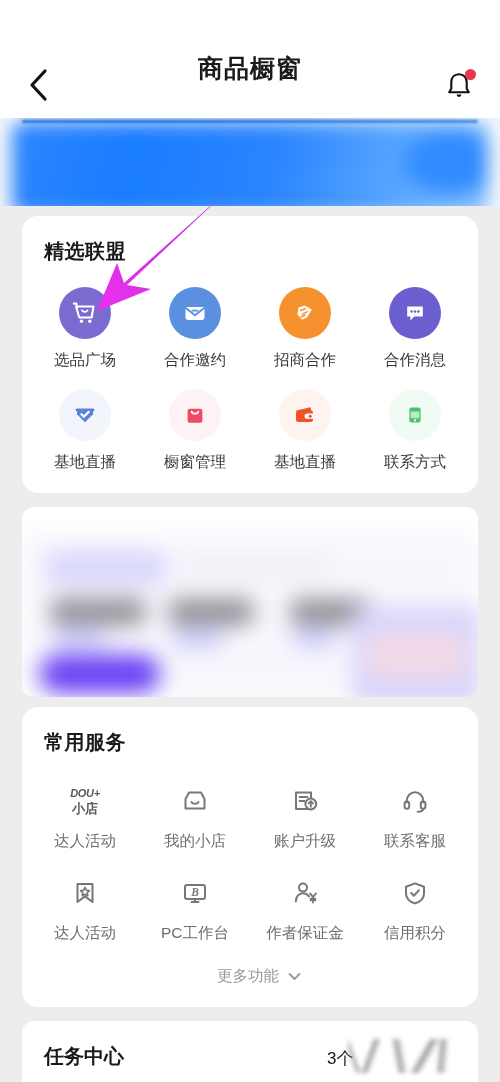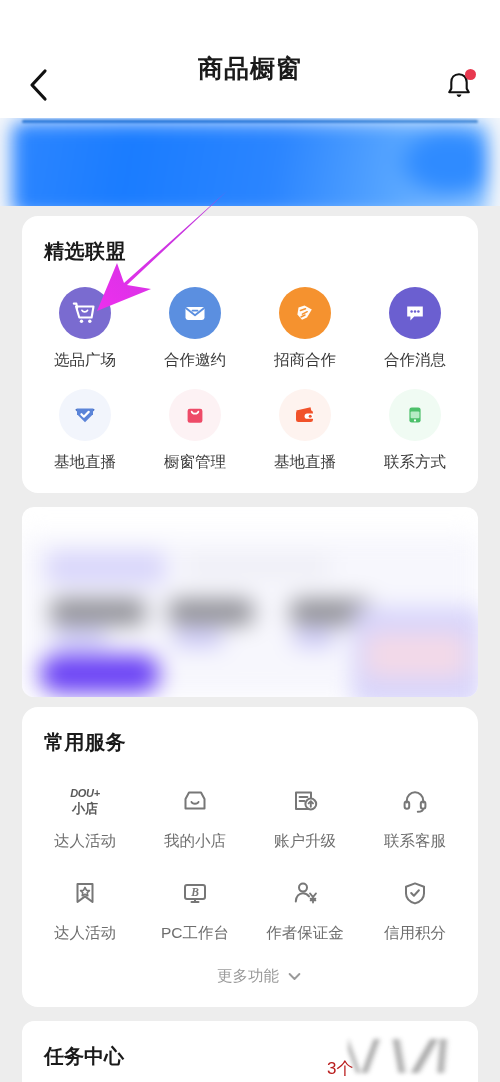--- a/index.html
+++ b/index.html
@@ -109,22 +109,22 @@
   
   .task-card {
     margin:14px 22px 0 22px; background:#ffffff;
     border-radius:12px 12px 0 0; height:90px; position:relative;
   }
   .task-title {
     position:absolute; left:22px; top:22px;
     font-size:20px; font-weight:bold; color:#1a1a1a;
   }
   .task-count {
-    position:absolute; left:305px; top:36px;
-    font-size:17px; color:#b91c1c;
+    position:absolute; left:305px; top:26px;
+    font-size:17px; color:#0f172a;
   }
   .watermark {
     position:absolute; right:20px; top:18px;
     width:110px; height:34px; filter:blur(2.2px);
     opacity:.55;
     background:
       linear-gradient(70deg, transparent 6%, #555 8%, transparent 12%),
       linear-gradient(110deg, transparent 20%, #444 23%, transparent 28%),
       linear-gradient(80deg, transparent 42%, #555 46%, transparent 52%),
       linear-gradient(120deg, transparent 62%, #444 66%, transparent 72%),

